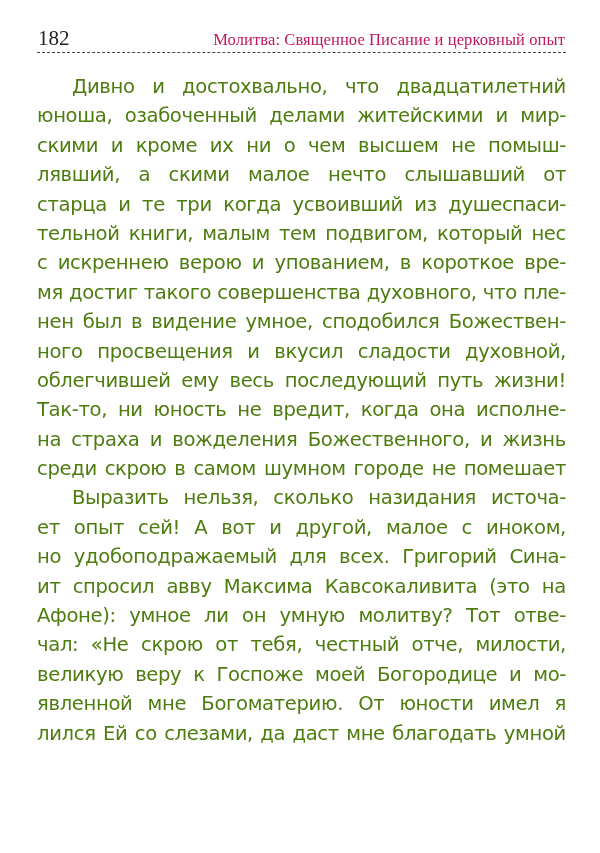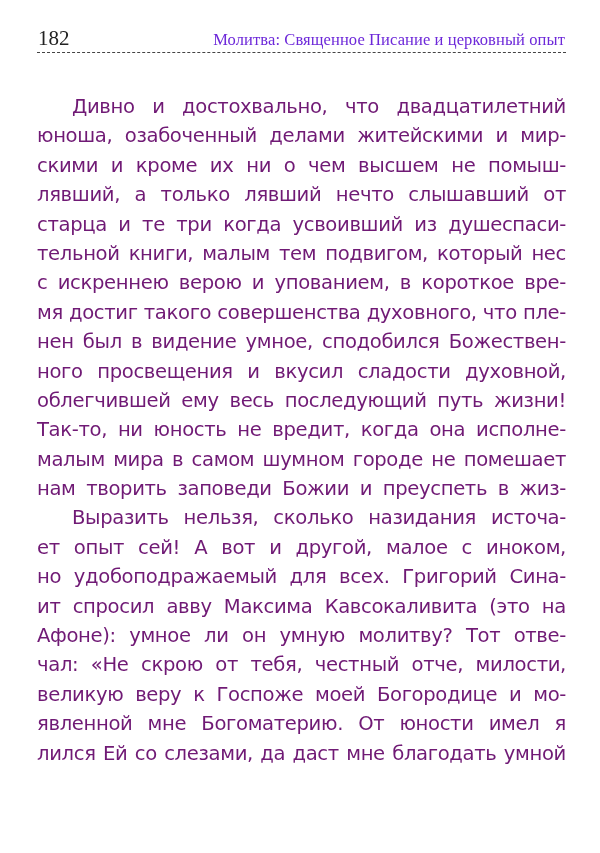--- a/index.html
+++ b/index.html
@@ -4,60 +4,60 @@
 <style>
   html, body { margin: 0; padding: 0; background: #ffffff; }
   body { width: 600px; height: 853px; position: relative; overflow: hidden; color: #151515; }
   .page { position: absolute; left: 0; top: 0; width: 600px; height: 853px; }
   .running-head {
     position: absolute; left: 38px; top: 26px; width: 527px; height: 24px;
     display: flex; justify-content: space-between; align-items: baseline;
     font-family: "Liberation Serif", serif; color: #222;
   }
   .page-number { font-size: 21px; }
-  .running-title { font-size: 16.5px; letter-spacing: 0.1px; color: #6d28d9; }
+  .running-title { font-size: 16.5px; letter-spacing: 0.1px; color: #be185d; }
   .head-rule {
     position: absolute; left: 37px; top: 52px; width: 529px; height: 0;
     border-top: 1px dashed #444;
   }
   .body-text {
     position: absolute; left: 37px; top: 72px; width: 529px;
     font-family: "DejaVu Sans", sans-serif; font-size: 19.6px; line-height: 29.4px;
-    letter-spacing: -0.35px; color: #701a75; margin-top: 20px;
+    letter-spacing: -0.35px; color: #4d7c0f;
   }
   .line { display: block; white-space: nowrap; text-align: justify; text-align-last: justify; height: 29.4px; }
   .line.last { text-align-last: left; }
   .line.indent { padding-left: 35px; }
 </style>
 </head>
 <body>
 
 <div class="page">
   <div class="running-head">
     <span class="page-number">182</span>
     <span class="running-title">Молитва: Священное Писание и церковный опыт</span>
   </div>
   <div class="head-rule"></div>
 
   <div class="body-text">
     <div class="paragraph">
       <span class="line indent">Дивно и достохвально, что двадцатилетний</span>
       <span class="line">юноша, озабоченный делами житейскими и мир-</span>
       <span class="line">скими и кроме их ни о чем высшем не помыш-</span>
-      <span class="line">лявший, а только лявший нечто слышавший от</span>
+      <span class="line">лявший, а скими малое нечто слышавший от</span>
       <span class="line">старца и те три когда усвоивший из душеспаси-</span>
       <span class="line">тельной книги, малым тем подвигом, который нес</span>
       <span class="line">с искреннею верою и упованием, в короткое вре-</span>
       <span class="line">мя достиг такого совершенства духовного, что пле-</span>
       <span class="line">нен был в видение умное, сподобился Божествен-</span>
       <span class="line">ного просвещения и вкусил сладости духовной,</span>
       <span class="line">облегчившей ему весь последующий путь жизни!</span>
       <span class="line">Так-то, ни юность не вредит, когда она исполне-</span>
-      <span class="line">малым мира в самом шумном городе не помешает</span>
-      <span class="line">нам творить заповеди Божии и преуспеть в жиз-</span>
+      <span class="line">на страха и вожделения Божественного, и жизнь</span>
+      <span class="line">среди скрою в самом шумном городе не помешает</span>
     </div>
     <div class="paragraph">
       <span class="line indent">Выразить нельзя, сколько назидания источа-</span>
       <span class="line">ет опыт сей! А вот и другой, малое с иноком,</span>
       <span class="line">но удобоподражаемый для всех. Григорий Сина-</span>
       <span class="line">ит спросил авву Максима Кавсокаливита (это на</span>
       <span class="line">Афоне): умное ли он умную молитву? Тот отве-</span>
       <span class="line">чал: «Не скрою от тебя, честный отче, милости,</span>
       <span class="line">великую веру к Госпоже моей Богородице и мо-</span>
       <span class="line">явленной мне Богоматерию. От юности имел я</span>

